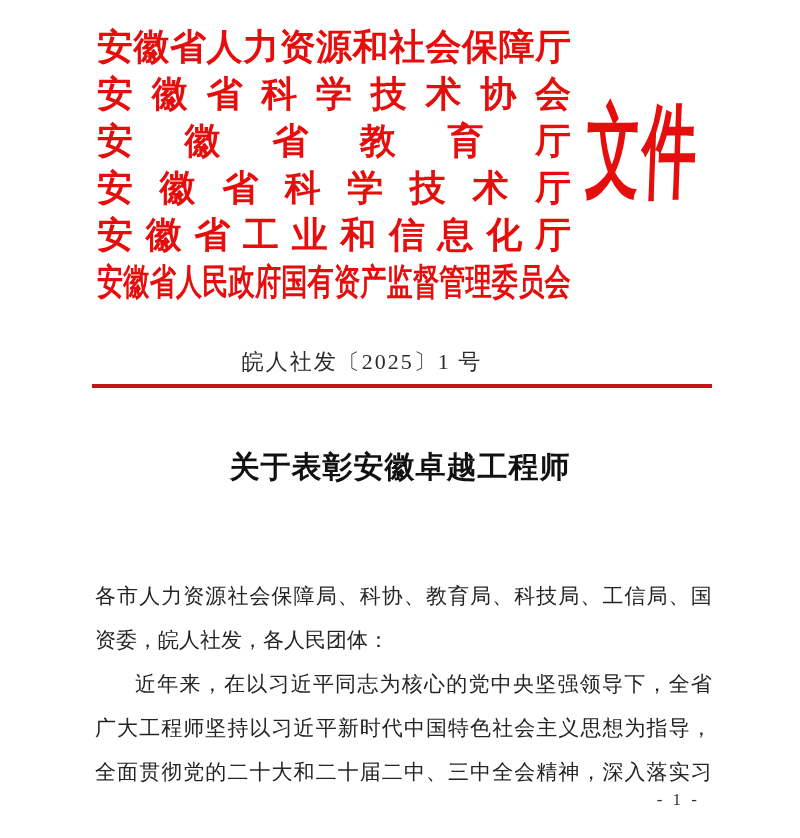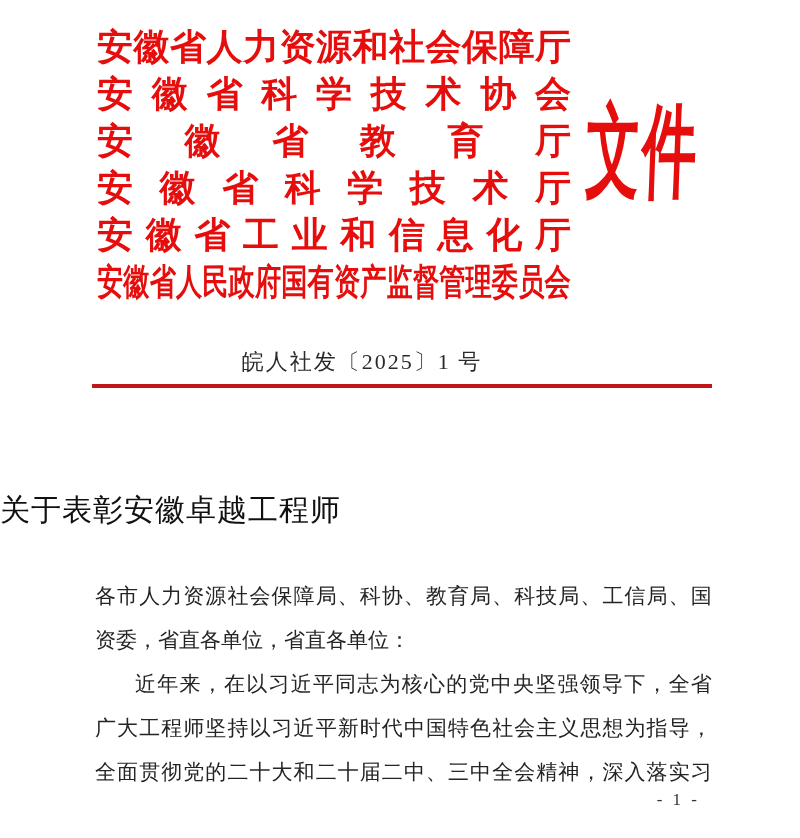--- a/index.html
+++ b/index.html
@@ -78,26 +78,26 @@
     height: 4px;
     background: #c21616;
   }
 
   
   .doc-title {
     position: absolute;
     top: 446px;
     left: 0;
     width: 800px;
+    text-align: center;
     font-size: 30px;
     line-height: 41px;
-    font-weight: 400;
+    font-weight: 700;
     color: #111111;
     letter-spacing: 1px;
-    margin-top: 43px;
   }
 
   
   .doc-body {
     position: absolute;
     top: 574px;
     left: 95px;
     width: 617px;
     color: #242424;
   }
@@ -241,21 +241,21 @@
         <span>科</span>
         <span>技</span>
         <span>局</span>
         <span>、</span>
         <span>工</span>
         <span>信</span>
         <span>局</span>
         <span>、</span>
         <span>国</span>
       </div>
-    <div class="body-line">资委，省直各单位，省直各单位：</div>
+    <div class="body-line">资委，皖人社发，各人民团体：</div>
     <div class="body-line indent-2 char-justify">
         <span>近</span>
         <span>年</span>
         <span>来</span>
         <span>，</span>
         <span>在</span>
         <span>以</span>
         <span>习</span>
         <span>近</span>
         <span>平</span>

